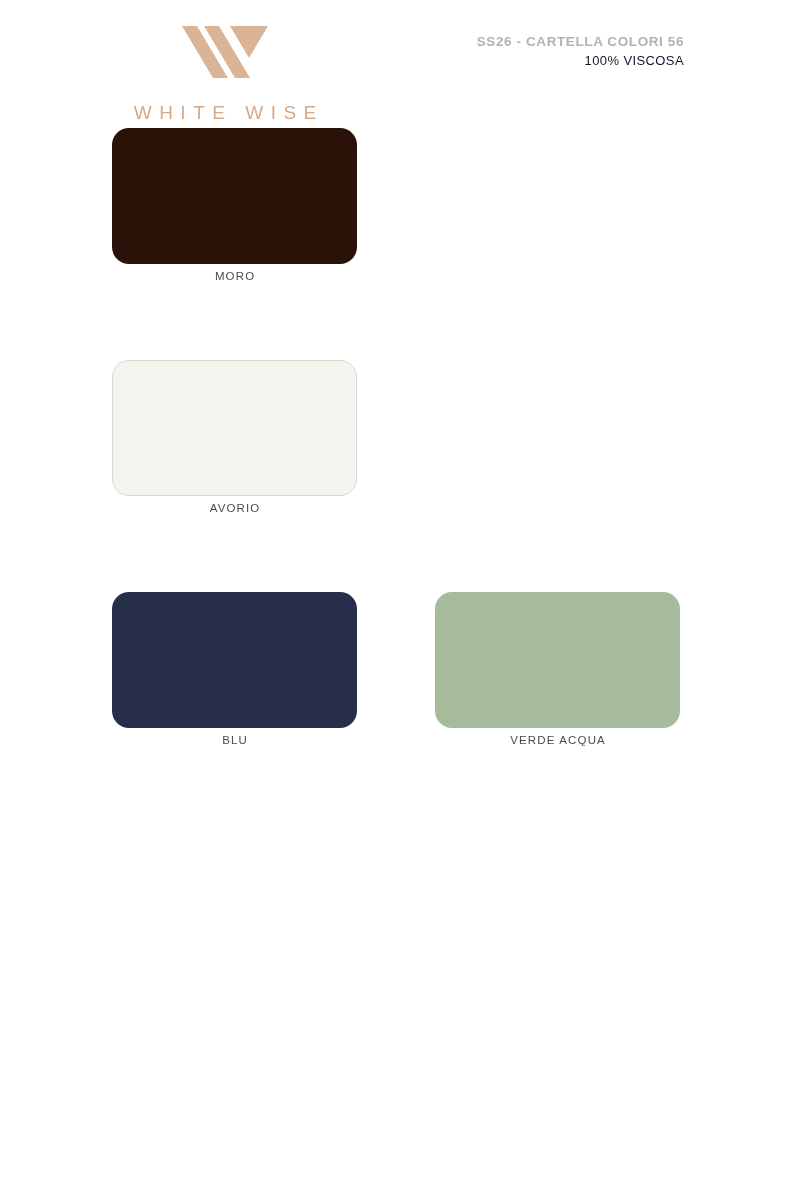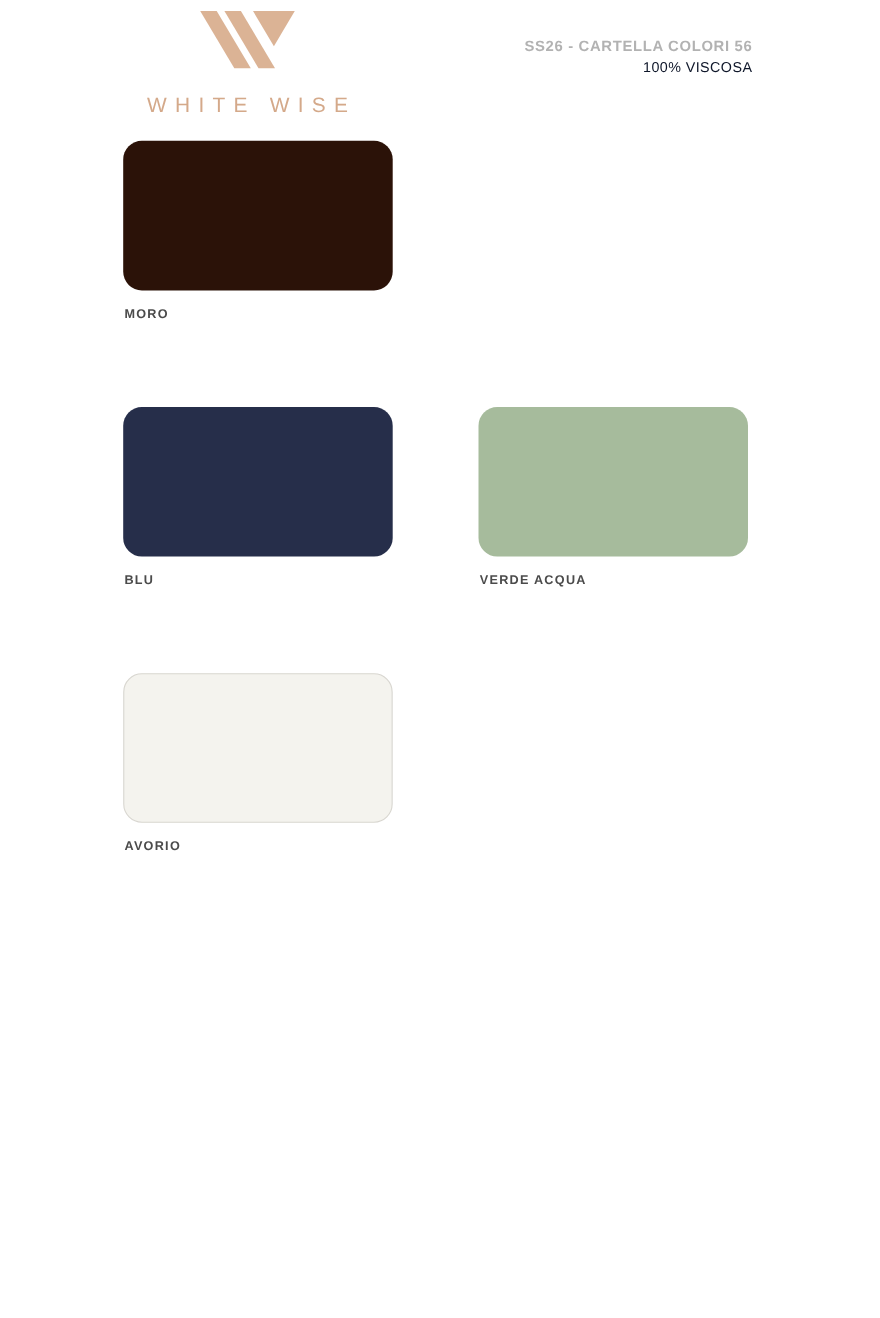--- a/index.html
+++ b/index.html
@@ -28,21 +28,21 @@
     position: absolute;
     top: 0;
     left: 0;
     width: 800px;
     height: 118px;
   }
 
   .brand-block {
     position: absolute;
     left: 105px;
-    top: 8px;
+    top: 24px;
     width: 240px;
     text-align: center;
   }
 
   .logo-mark {
     width: 90px;
     height: 56px;
     margin: 0 auto;
     display: block;
   }
@@ -105,24 +105,24 @@
     height: 136px;
     border-radius: 17px;
     background: #cccccc;
   }
 
   .swatch-chip.bordered {
     border: 1px solid #D8D6D0;
   }
 
   .swatch-label {
-    margin-top: 16px;
-    text-align: left;
+    margin-top: 6px;
+    text-align: center;
     font-size: 11.5px;
-    font-weight: bold;
+    font-weight: normal;
     letter-spacing: 1.15px;
     color: #4B4B4B;
     text-indent: 1.15px;
     white-space: nowrap;
   }
 </style>
 </head>
 <body style="background: rgb(255, 255, 255);">
 
 <div class="page">
@@ -149,35 +149,35 @@
 
     <div class="swatch-row">
       <div class="swatch-cell">
         <div class="swatch-chip" id="chip-0" style="background: rgb(43, 18, 8);"></div>
         <div class="swatch-label" style="color: rgb(75, 75, 75);">MORO</div>
       </div>
     </div>
 
     <div class="swatch-row">
       <div class="swatch-cell">
+        <div class="swatch-chip bordered" id="chip-4" style="background: rgb(244, 243, 238); border: 1px solid rgb(216, 214, 208);"></div>
+        <div class="swatch-label" style="color: rgb(75, 75, 75);">AVORIO</div>
+      </div>
+      <div class="swatch-cell empty">
+        
+        
+      </div>
+    </div>
+
+    <div class="swatch-row">
+      <div class="swatch-cell">
         <div class="swatch-chip" id="chip-2" style="background: rgb(38, 46, 74);"></div>
         <div class="swatch-label" style="color: rgb(75, 75, 75);">BLU</div>
       </div>
       <div class="swatch-cell">
         <div class="swatch-chip" id="chip-3" style="background: rgb(166, 187, 156);"></div>
         <div class="swatch-label" style="color: rgb(75, 75, 75);">VERDE ACQUA</div>
       </div>
     </div>
 
-    <div class="swatch-row">
-      <div class="swatch-cell">
-        <div class="swatch-chip bordered" id="chip-4" style="background: rgb(244, 243, 238); border: 1px solid rgb(216, 214, 208);"></div>
-        <div class="swatch-label" style="color: rgb(75, 75, 75);">AVORIO</div>
-      </div>
-      <div class="swatch-cell empty">
-        
-        
-      </div>
-    </div>
-
   </div>
 
 </div>
 
 </body></html>

